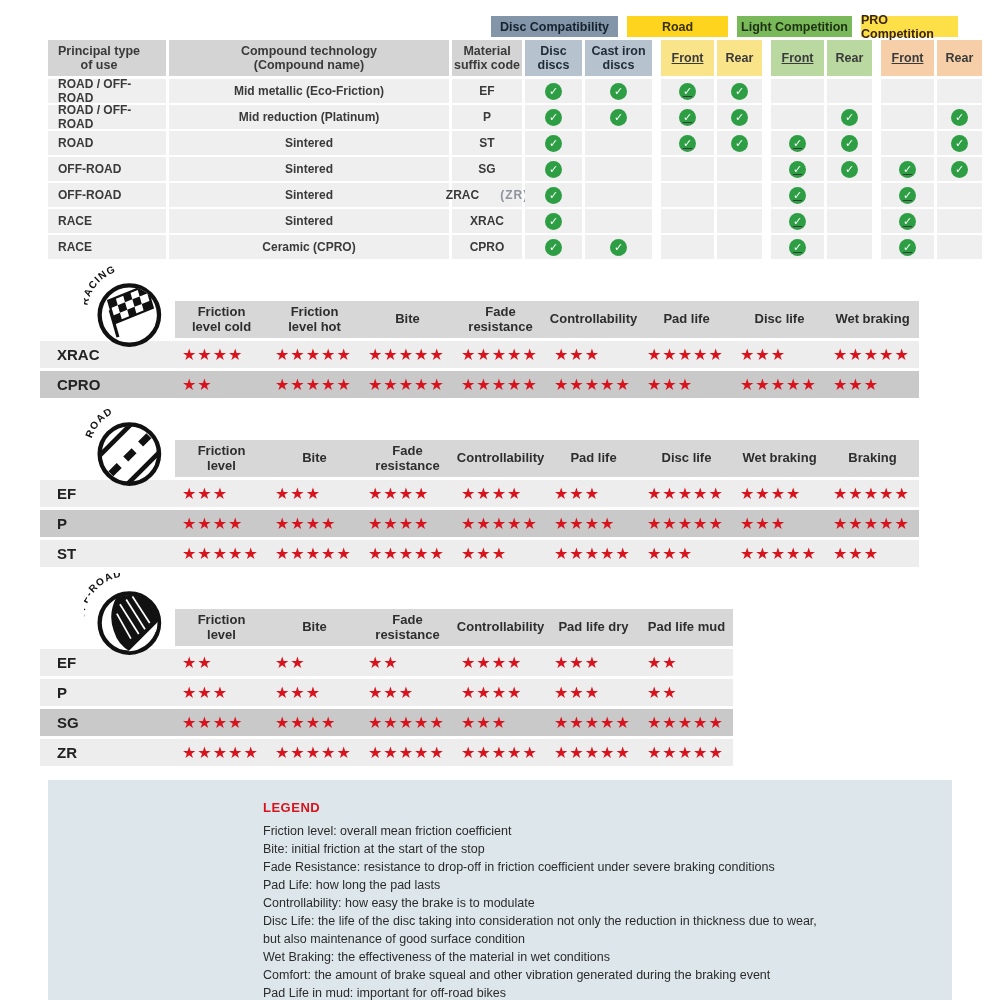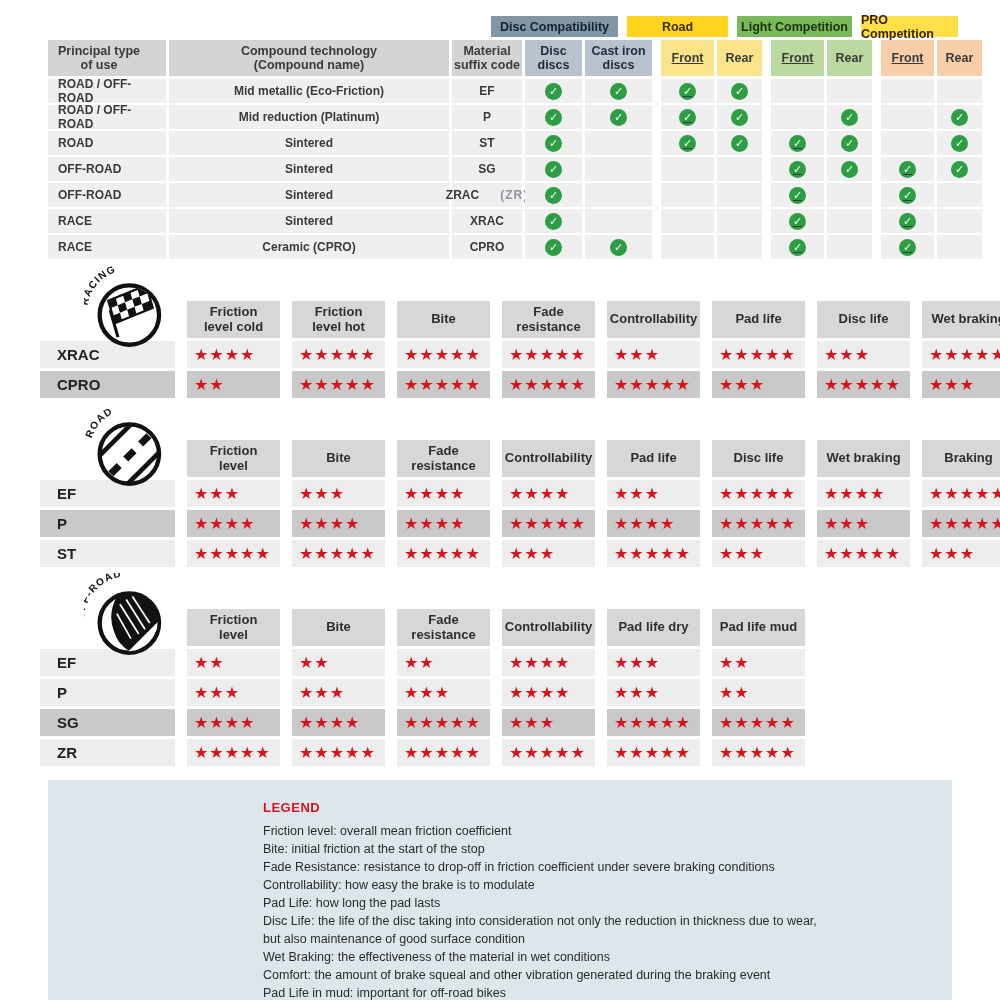--- a/index.html
+++ b/index.html
@@ -39,21 +39,21 @@
   .c-r    { width:45px; }
   .ct-row .cell { height:24px; }
   .code-note { color:#8d949c; font-weight:bold; margin-left:21px; letter-spacing:1px;}
   .check { width:17px; height:17px; border-radius:50%; background:#2e9e44; color:#fff;
            display:inline-flex; align-items:center; justify-content:center;
            font-size:11px; font-weight:bold; font-family:"DejaVu Sans", sans-serif; }
 
   
   .section { position:relative; margin-top:42px; margin-left:-8px; }
   .sicon { position:absolute; left:44px; top:-36px; width:86px; height:86px; }
-  .rt-head, .rt-row { display:flex; gap:12px; margin-bottom:3px; }
+  .rt-head, .rt-row { display:flex; gap:0; margin-bottom:3px; }
   .rt-labelspacer { width:135px; flex:0 0 135px; }
   .rt-hcell { width:93px; flex:0 0 93px; min-height:37px; background:#d7d7d7;
               display:flex; align-items:center; justify-content:center; text-align:center;
               font-size:13px; font-weight:bold; line-height:1.12; white-space:pre-line; color:#2e2e2e;}
   .rt-row { height:27px; }
   .rt-label { width:135px; flex:0 0 135px; background:#ededed; display:flex; align-items:center;
               padding-left:17px; font-size:15px; font-weight:bold; color:#222; }
   .rt-cell { width:93px; flex:0 0 93px; background:#ededed; display:flex; align-items:center;
              padding-left:7px; }
   .rt-row.hl .rt-label, .rt-row.hl .rt-cell { background:#c9c9c9; }
@@ -643,22 +643,22 @@
         </div>
       </div>
   </div>
 
   <div class="legend">
     <div class="legend-title">LEGEND</div>
     <div>
         <div class="legend-line"><span class="legend-term">Friction level: </span>overall mean friction coefficient</div>
         <div class="legend-line"><span class="legend-term">Bite: </span>initial friction at the start of the stop</div>
         <div class="legend-line"><span class="legend-term">Fade Resistance: </span>resistance to drop-off in friction coefficient under severe braking conditions</div>
+        <div class="legend-line"><span class="legend-term">Pad Life: </span>how long the pad lasts</div>
         <div class="legend-line"><span class="legend-term">Controllability: </span>how easy the brake is to modulate</div>
-        <div class="legend-line"><span class="legend-term">Pad Life: </span>how long the pad lasts</div>
         <div class="legend-line"><span class="legend-term">Disc Life: </span>the life of the disc taking into consideration not only the reduction in thickness due to wear,</div>
         <div class="legend-line">but also maintenance of good surface condition</div>
         <div class="legend-line"><span class="legend-term">Wet Braking: </span>the effectiveness of the material in wet conditions</div>
         <div class="legend-line"><span class="legend-term">Comfort: </span>the amount of brake squeal and other vibration generated during the braking event</div>
         <div class="legend-line"><span class="legend-term">Pad Life in mud: </span>important for off-road bikes</div>
       </div>
   </div>
 
 </div>
 

